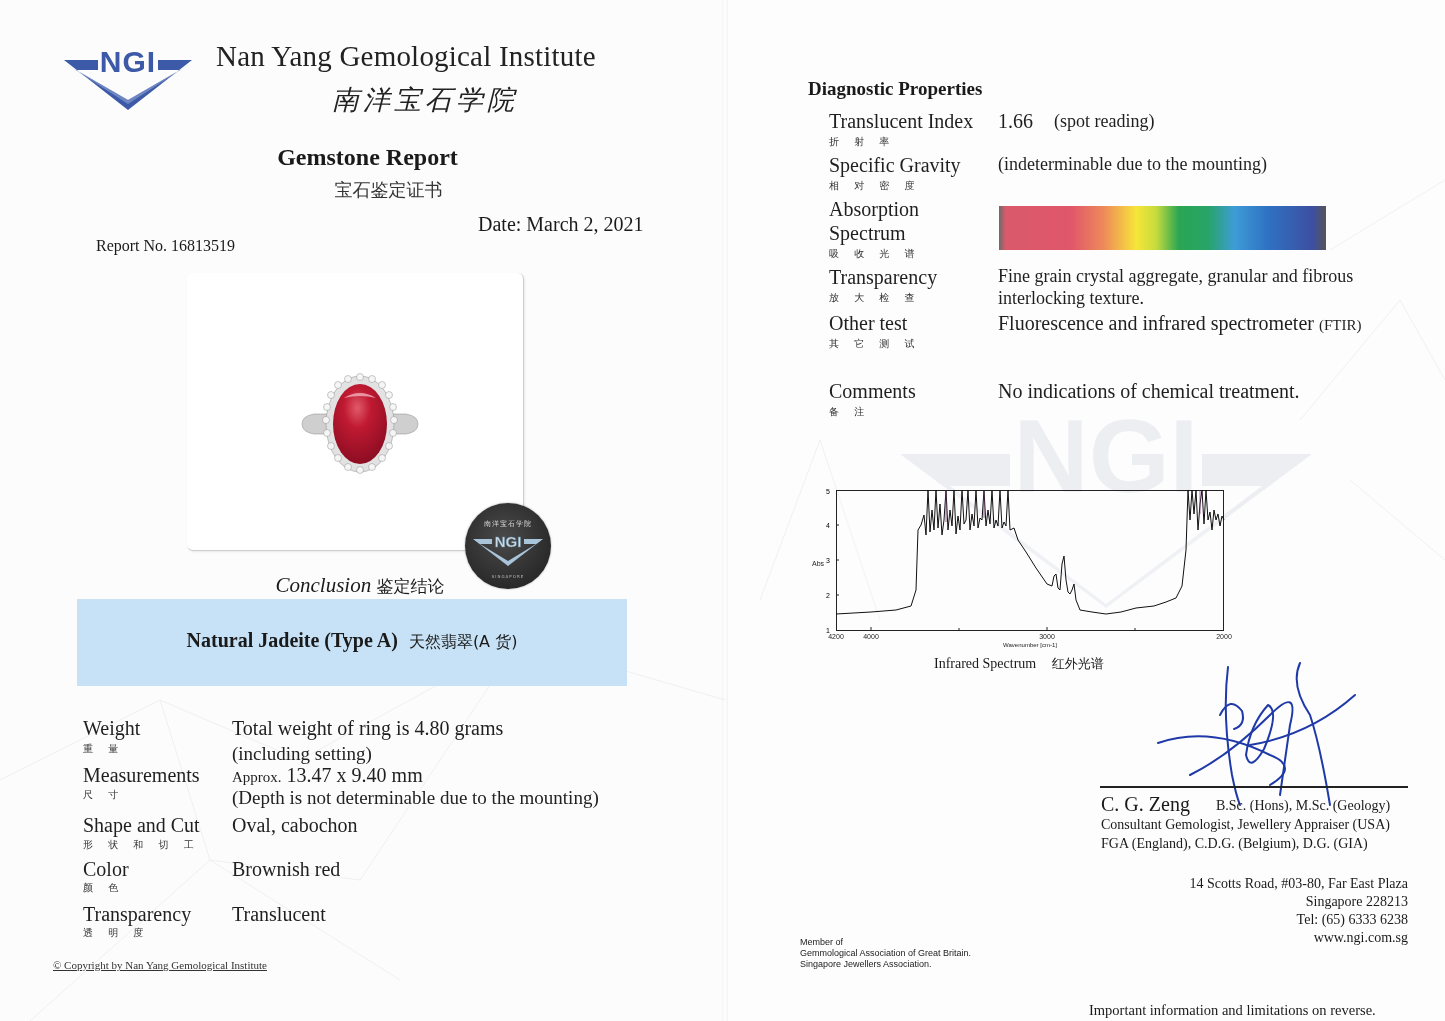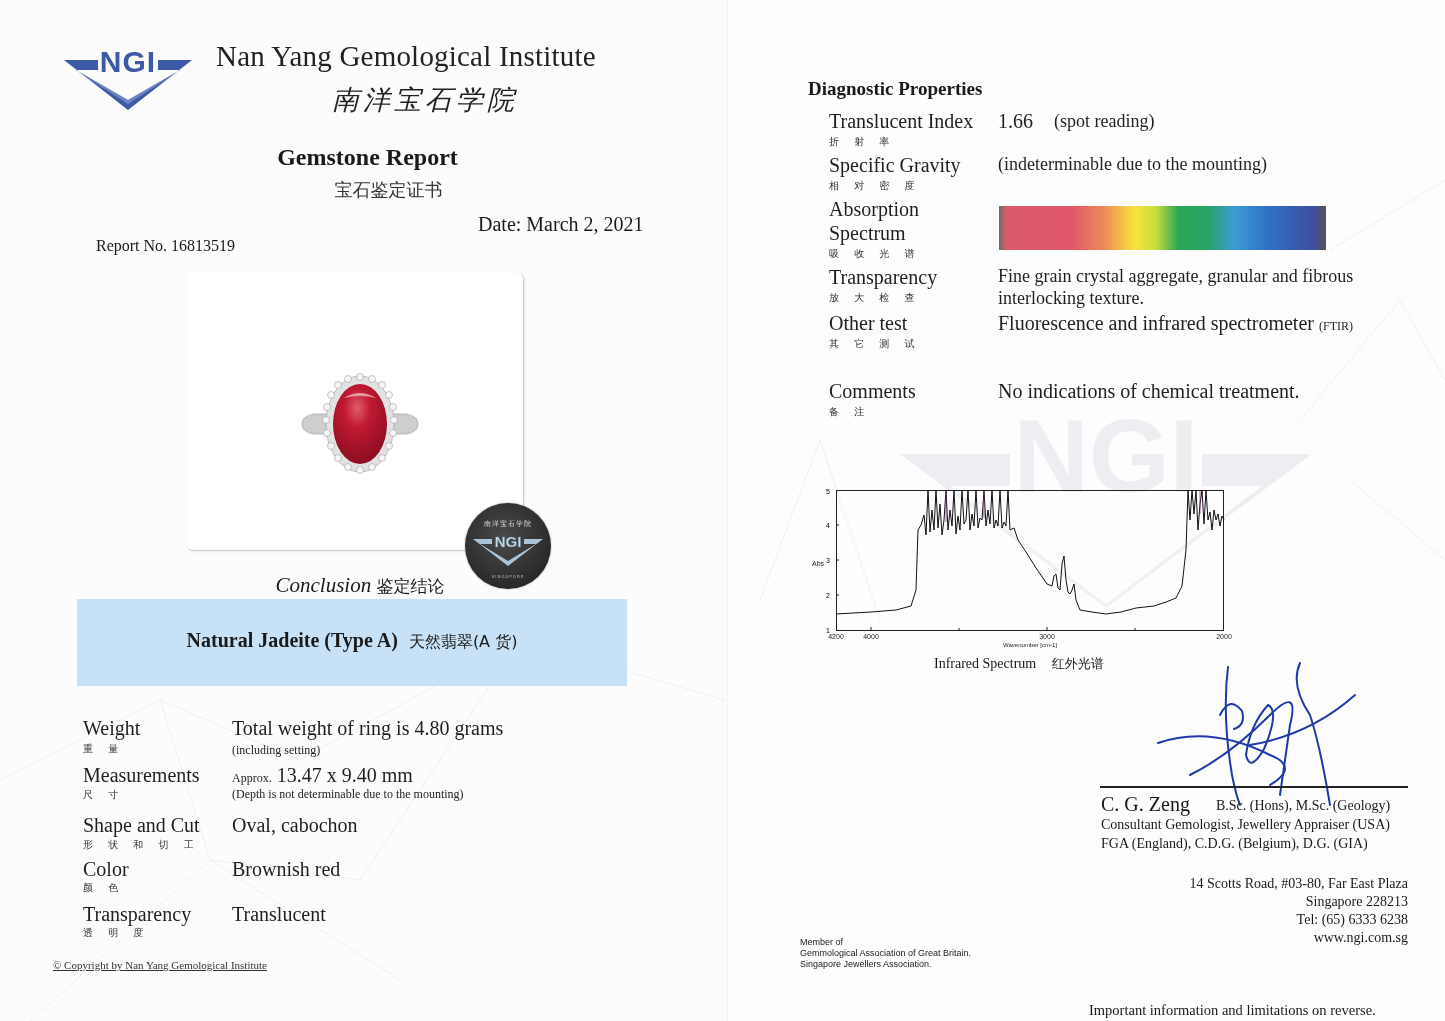--- a/index.html
+++ b/index.html
@@ -34,22 +34,22 @@
   .conclusion-label .cn { font-family: "DejaVu Sans", sans-serif; font-size: 17px; font-style: normal; }
   .conclusion-box { left: 77px; top: 599px; width: 550px; height: 87px; background: #c7e2f6; }
   .conclusion-text { left: 77px; width: 550px; top: 629px; text-align: center; font-size: 20px; }
   .conclusion-text b { font-weight: bold; }
   .conclusion-text .cn { font-family: "DejaVu Sans", sans-serif; font-size: 16px; margin-left: 6px; }
 
   
   .prop-label { font-size: 20px; color: #1f1f1f; }
   .prop-cn { font-size: 10px; letter-spacing: 6px; font-family: "DejaVu Sans", sans-serif; color: #333; }
   .prop-val { font-size: 20px; color: #1f1f1f; }
-  .prop-sub { font-size: 12px; color: #222; }
-  .small { font-size: 12px; text-align: center; }
+  .prop-sub { font-size: 19px; color: #222; }
+  .small { font-size: 15px; text-align: center; }
 
   .copyright { left: 53px; top: 959px; font-size: 11px; color: #333; text-decoration: underline; }
 
   
   .diag-title { left: 808px; top: 78px; font-size: 19px; font-weight: bold; }
   .spectrum-bar { left: 999px; top: 206px; width: 327px; height: 44px;
     background: linear-gradient(90deg, #6b6b6b 0%, #d95a6a 2%, #e0566a 22%, #ee8a5a 32%, #f7e53a 42%, #c6dc3c 48%, #2aa653 55%, #27a468 64%, #3e9cd6 72%, #2f72c4 82%, #3d4fa0 96%, #555 100%); }
   .chart-box { left: 836px; top: 490px; width: 388px; height: 141px; border: 1px solid #222; background: rgba(255,255,255,.2); }
   .chart-svg { left: 836px; top: 490px; }
   .y-tick { font-family: "Liberation Sans", sans-serif; font-size: 7px; color: #222; }

